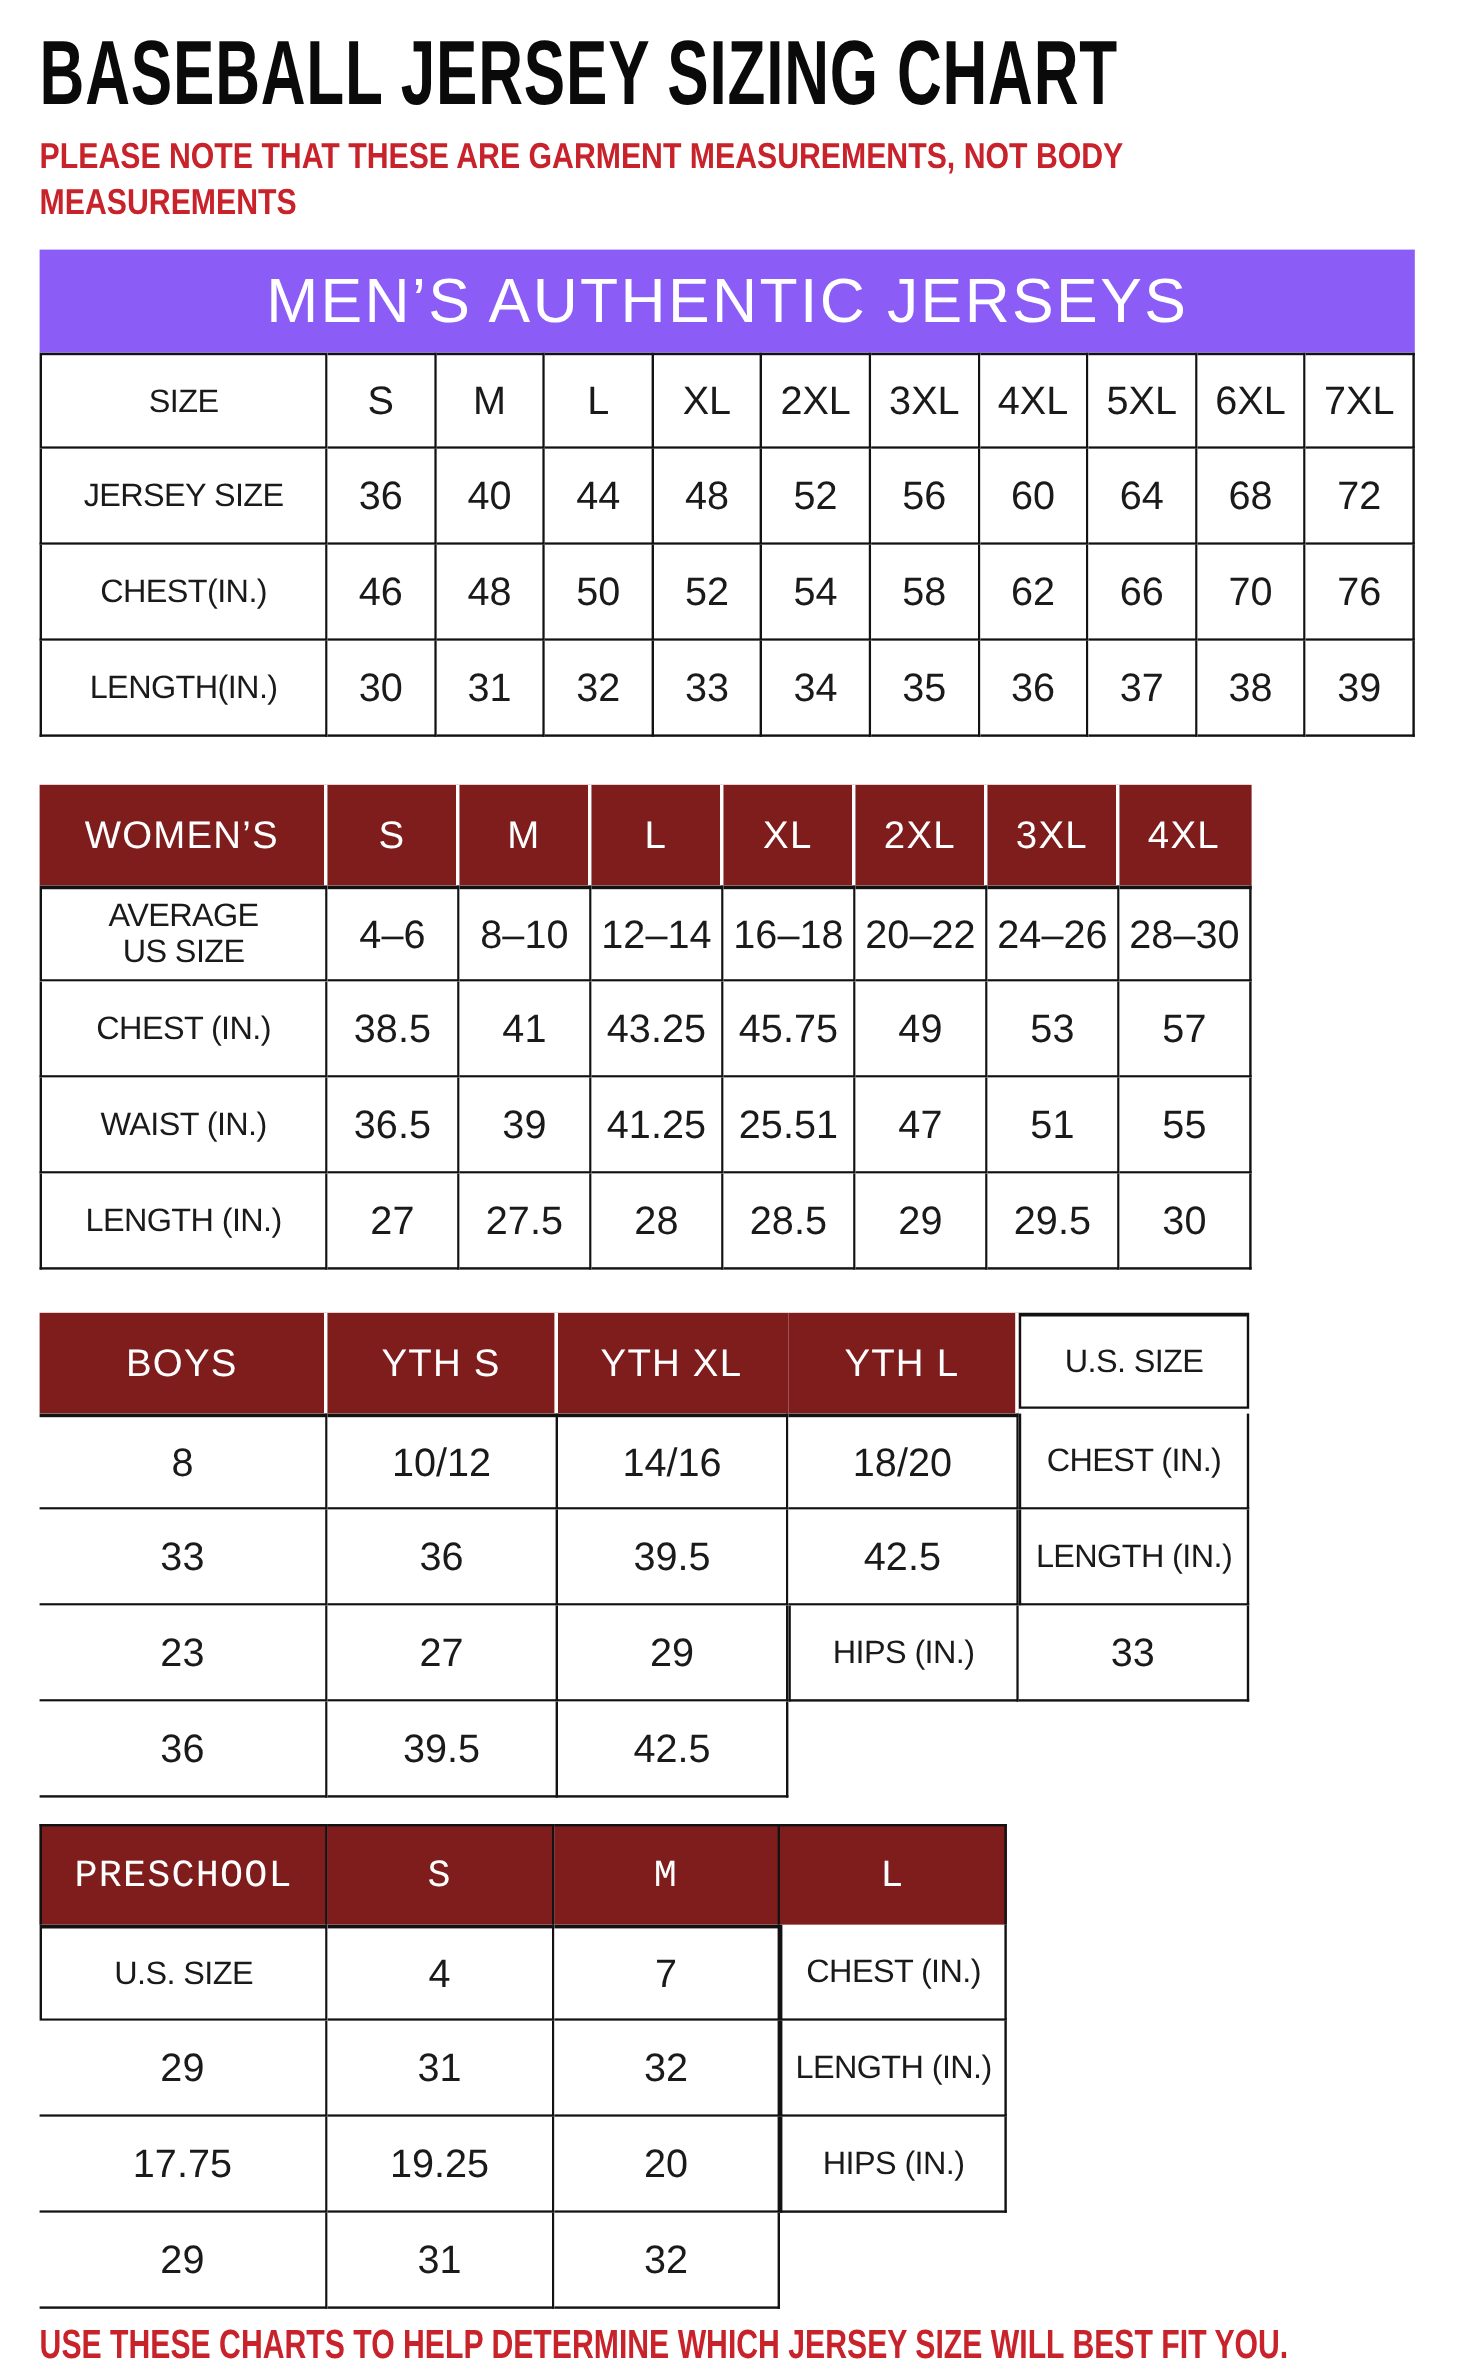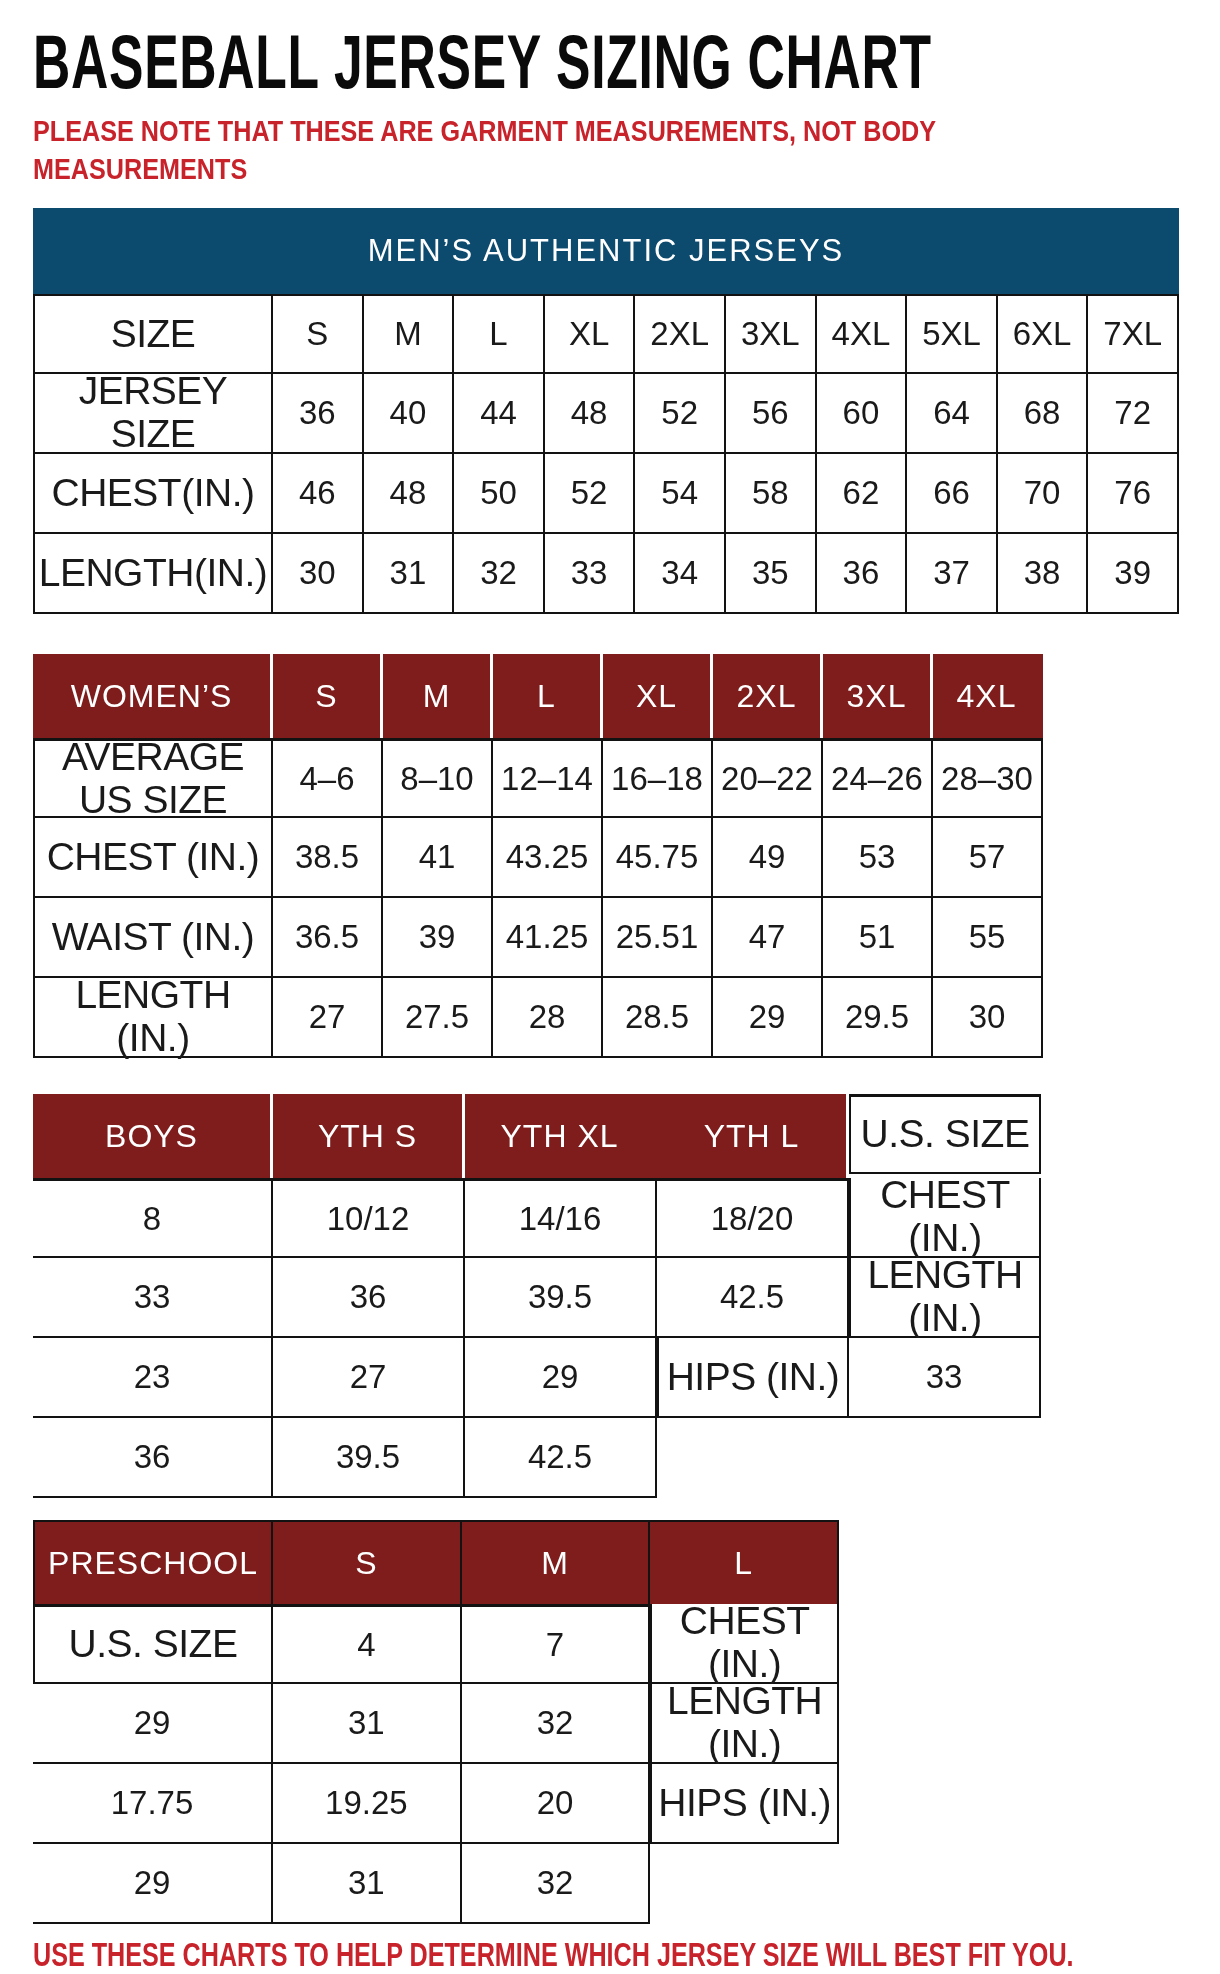--- a/index.html
+++ b/index.html
@@ -25,45 +25,45 @@
   }
 
   .sizing-table { display: grid; background: #fff; }
   .t0 { margin-top: 20px; width: 1146px; grid-template-columns: 240px repeat(10, 1fr); }
   .t1 { margin-top: 40px; width: 1010px; grid-template-columns: 240px repeat(7, 1fr); }
   .t2 { margin-top: 36px; width: 1008px; grid-template-columns: 240px repeat(4, 1fr); }
   .t3 { margin-top: 22px; width: 806px;  grid-template-columns: 240px repeat(3, 1fr); }
 
   .banner {
     grid-column: 1 / -1; height: 86px;
-    background: #0c4a6e; color: #ffffff;
+    background: #8b5cf6; color: #ffffff;
     display: flex; align-items: center; justify-content: center;
-    font-size: 31px; letter-spacing: 2px;
+    font-size: 52px; letter-spacing: 2px;
   }
   .hdr {
     height: 84px; background: #7f1d1d; color: #ffffff;
     display: flex; align-items: center; justify-content: center;
     font-size: 32px; letter-spacing: 1px;
     border-right: 3px solid #ffffff;
   }
   .hdr.cl { border-right: 3px solid transparent; }
-  .hdr-black .hdr { border-right: 2px solid #121212; border-top: 2px solid #121212; }
+  .hdr-black .hdr { border-right: 2px solid #121212; border-top: 2px solid #121212; font-family: Liberation Mono, monospace; }
   .hdr-black .hdr.c0 { border-left: 2px solid #121212; }
   .hdr-black .hdr.cl { border-right: 2px solid #121212; }
 
   .cell {
     height: 80px; background: #ffffff;
     display: flex; align-items: center; justify-content: center;
     font-size: 33px; text-align: center;
     border-right: 2px solid #121212; border-bottom: 2px solid #121212;
   }
   .cell.c0 { border-left: 2px solid #121212; }
   .cell.r0 { border-top: 3px solid #121212; }
   .t0 .cell.r0 { border-top-width: 2px; }
-  .cell.lbl { font-size: 39px; letter-spacing: -0.5px; line-height: 1.1; white-space: pre-line; }
+  .cell.lbl { font-size: 27px; letter-spacing: -0.5px; line-height: 1.1; white-space: pre-line; }
 
   .footer {
     margin-top: 10px;
     font-size: 34px; font-weight: 700; line-height: 40px;
     color: #c8222b; white-space: nowrap;
     transform: scaleX(0.74); transform-origin: left top;
   }
 </style>
 </head>
 <body>

